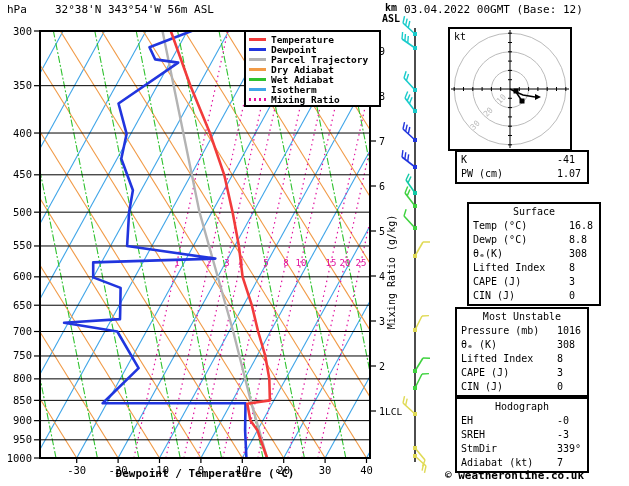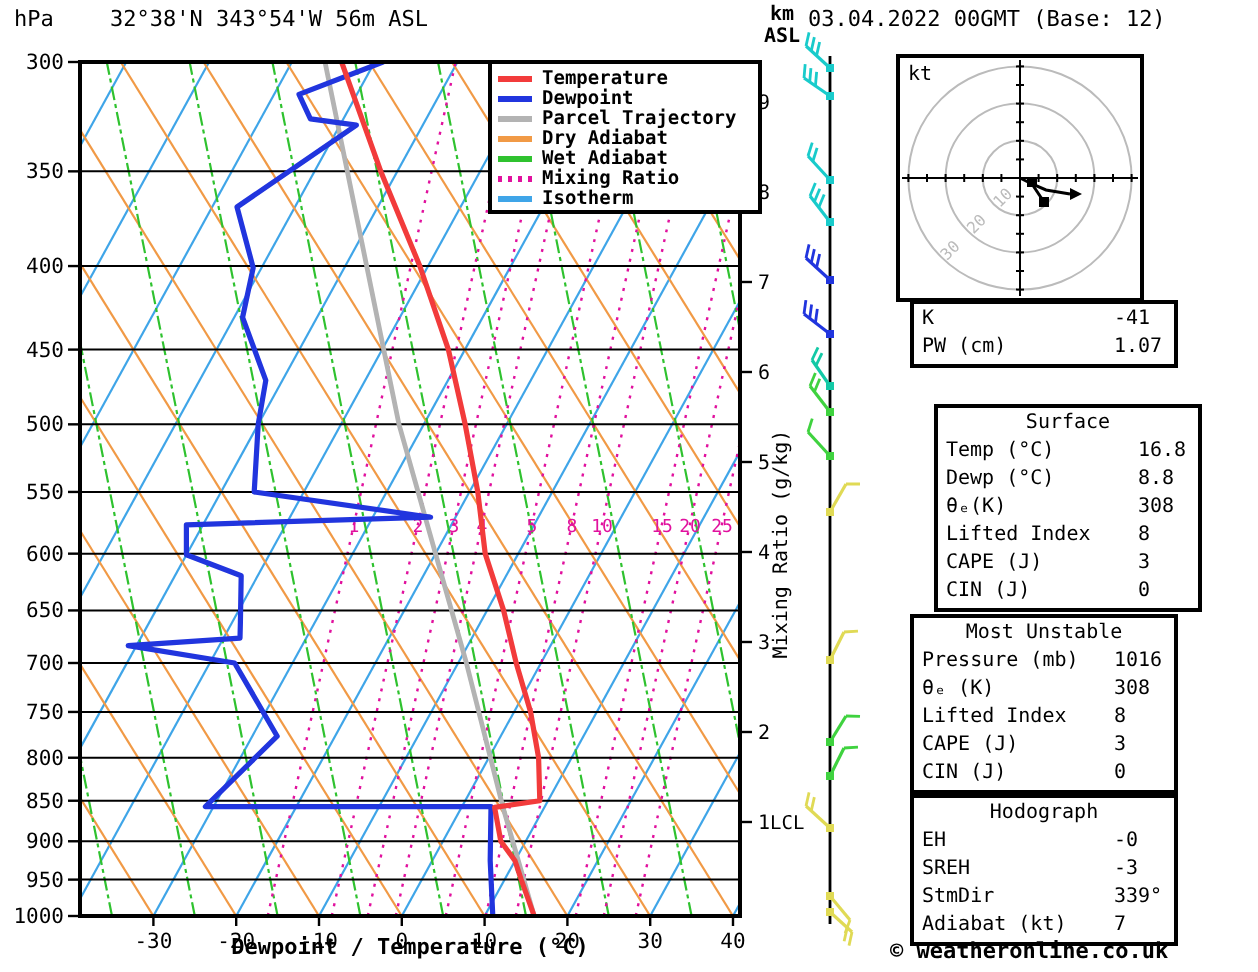--- a/index.html
+++ b/index.html
@@ -311,26 +311,26 @@
       </div>
       <div class="lg-row">
         <span class="lg-swatch" style="background: rgb(241, 154, 70);"></span>
         <span class="lg-label">Dry Adiabat</span>
       </div>
       <div class="lg-row">
         <span class="lg-swatch" style="background: rgb(47, 194, 47);"></span>
         <span class="lg-label">Wet Adiabat</span>
       </div>
       <div class="lg-row">
+        <span class="lg-swatch" style="background: rgb(63, 165, 232);"></span>
+        <span class="lg-label">Isotherm</span>
+      </div>
+      <div class="lg-row">
         <span class="lg-swatch" style="background: repeating-linear-gradient(90deg, rgb(225, 17, 158) 0px, rgb(225, 17, 158) 2px, transparent 2px, transparent 5px);"></span>
         <span class="lg-label">Mixing Ratio</span>
-      </div>
-      <div class="lg-row">
-        <span class="lg-swatch" style="background: rgb(63, 165, 232);"></span>
-        <span class="lg-label">Isotherm</span>
       </div>
     </div>
 
   <div class="abs t10" style="left:385px;top:2px;">km</div>
   <div class="abs t10" style="left:382px;top:13px;">ASL</div>
 
   <div id="mix-axis-label" class="abs" style="left:391px;top:272px;">Mixing Ratio (g/kg)</div>
 
   <div id="xlabel" class="abs t11" style="left:40px;top:468px;">Dewpoint / Temperature (°C)</div>
 

